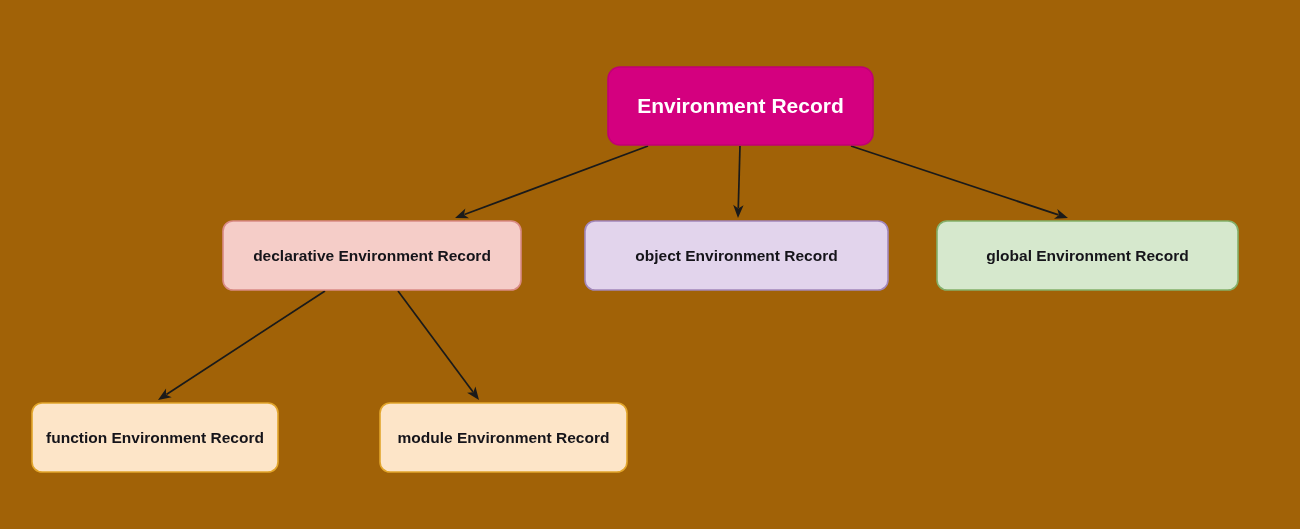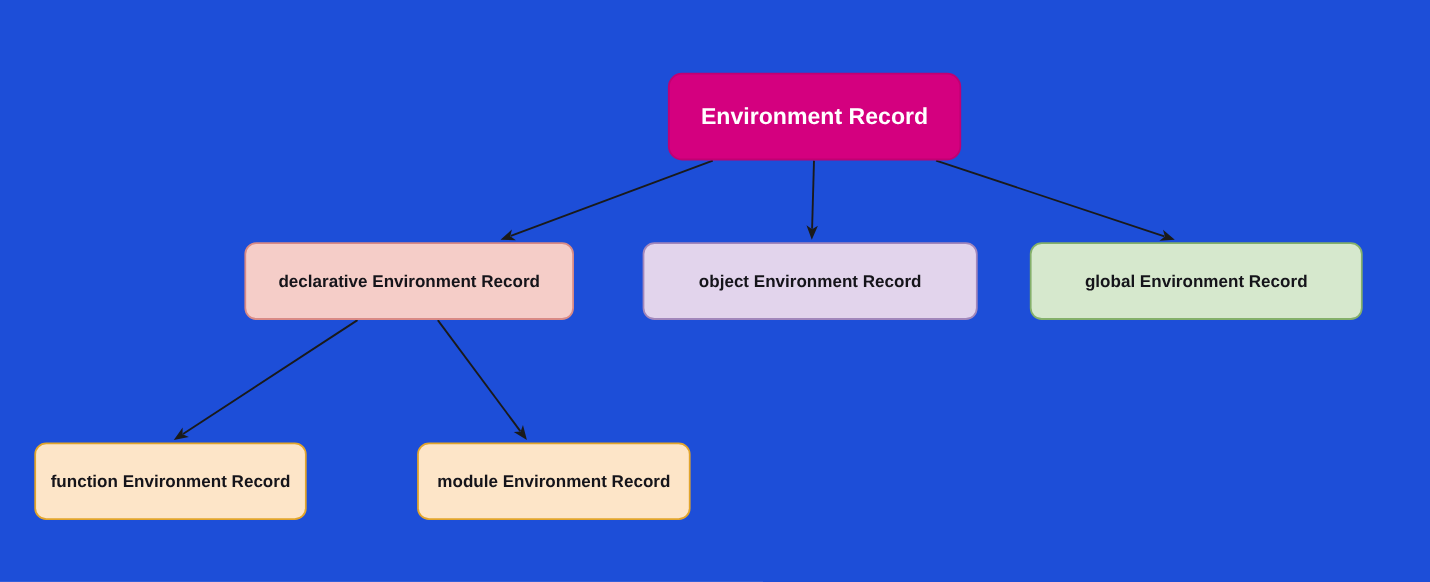--- a/index.html
+++ b/index.html
@@ -10,21 +10,21 @@
   body {
     width: 1300px;
     height: 529px;
     font-family: "Liberation Sans", sans-serif;
     overflow: hidden;
   }
   #diagram-root {
     position: relative;
     width: 1300px;
     height: 529px;
-    background: #1d4ed8;
+    background: #a16207;
   }
   svg.diagram {
     display: block;
     width: 1300px;
     height: 529px;
   }
   .node-box {
     stroke-width: 1.6;
   }
   .node-label {

